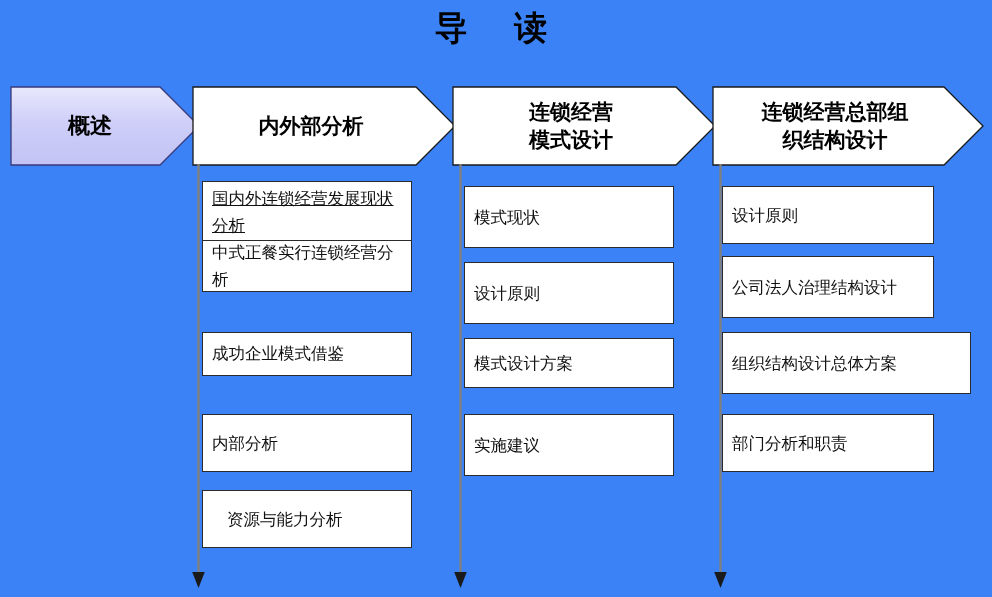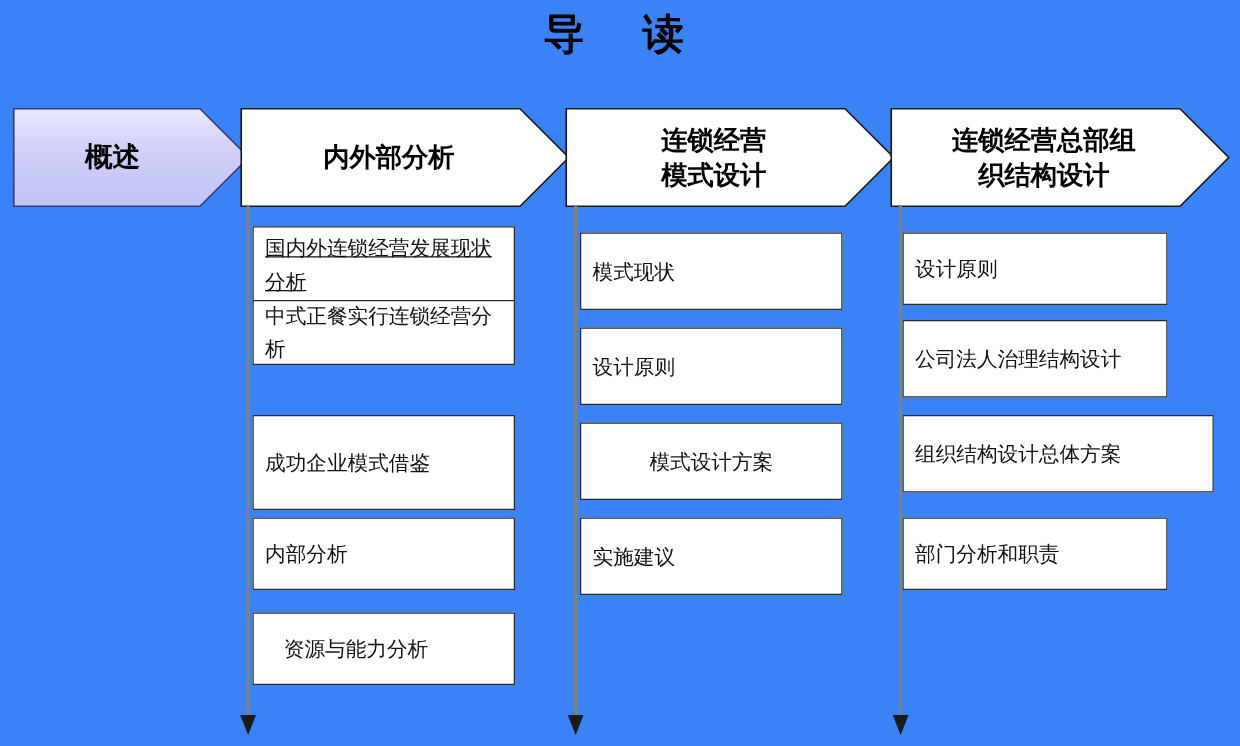--- a/index.html
+++ b/index.html
@@ -152,37 +152,37 @@
     <line x1="8.5" y1="0" x2="8.5" y2="413" stroke="#808080" stroke-width="2.4"></line>
     <polygon points="2.2,408 14.8,408 8.5,424" fill="#1a1a1a"></polygon>
   </svg>
 
   <div class="item-box" style="left:202px; top:181px; width:210px; height:62px;text-decoration:underline;">
     <span>国内外连锁经营发展现状分析</span>
   </div>
   <div class="item-box" style="left:202px; top:240px; width:210px; height:52px;">
     <span>中式正餐实行连锁经营分析</span>
   </div>
-  <div class="item-box" style="left:202px; top:332px; width:210px; height:76px;">
+  <div class="item-box" style="left:202px; top:332px; width:210px; height:44px;font-family:Liberation Mono, monospace;">
     <span>成功企业模式借鉴</span>
   </div>
   <div class="item-box" style="left:202px; top:414px; width:210px; height:58px;">
     <span>内部分析</span>
   </div>
   <div class="item-box" style="left:202px; top:490px; width:210px; height:58px;padding-left:24px;">
     <span>资源与能力分析</span>
   </div>
 
   <div class="item-box" style="left:464px; top:186px; width:210px; height:62px;">
     <span>模式现状</span>
   </div>
   <div class="item-box" style="left:464px; top:262px; width:210px; height:62px;">
     <span>设计原则</span>
   </div>
-  <div class="item-box" style="left:464px; top:338px; width:210px; height:62px;text-align:center;">
+  <div class="item-box" style="left:464px; top:338px; width:210px; height:50px;">
     <span>模式设计方案</span>
   </div>
   <div class="item-box" style="left:464px; top:414px; width:210px; height:62px;">
     <span>实施建议</span>
   </div>
 
   <div class="item-box" style="left:722px; top:186px; width:212px; height:58px;">
     <span>设计原则</span>
   </div>
   <div class="item-box" style="left:722px; top:256px; width:212px; height:62px;justify-content:center;">

